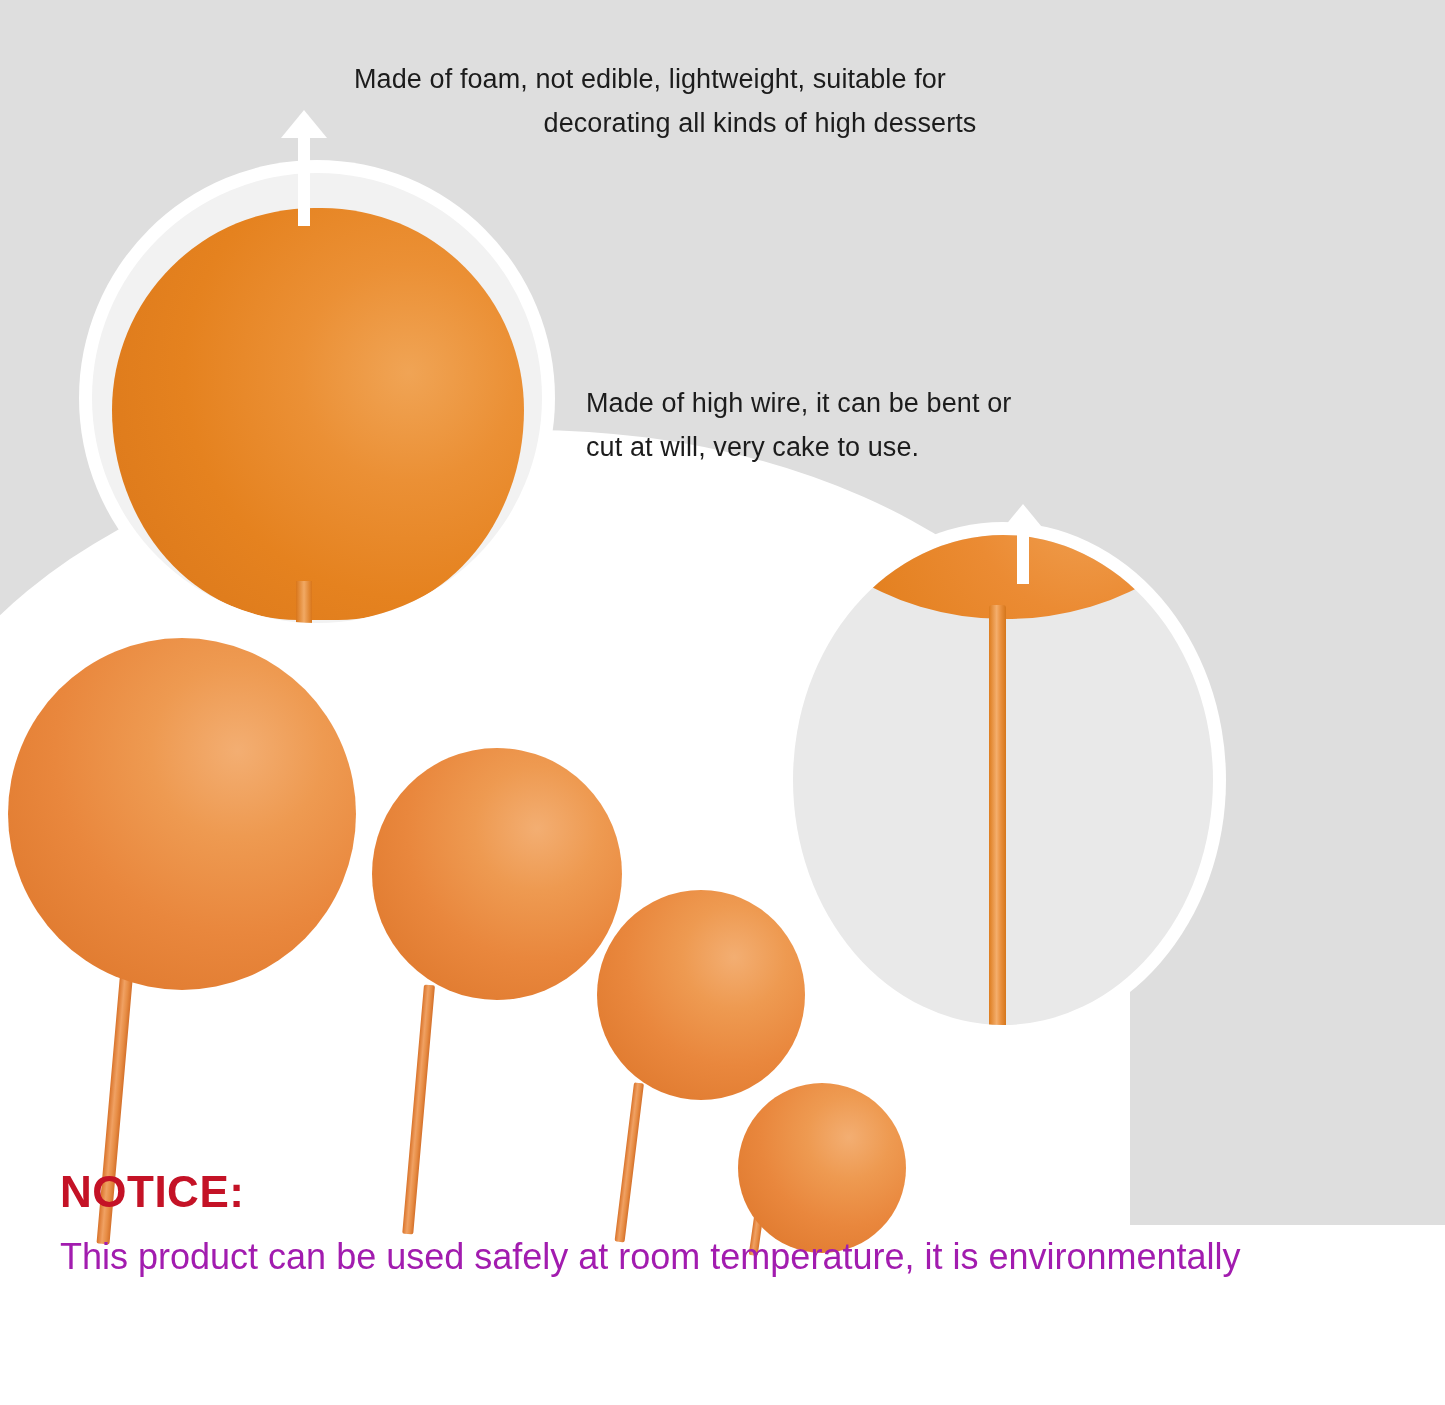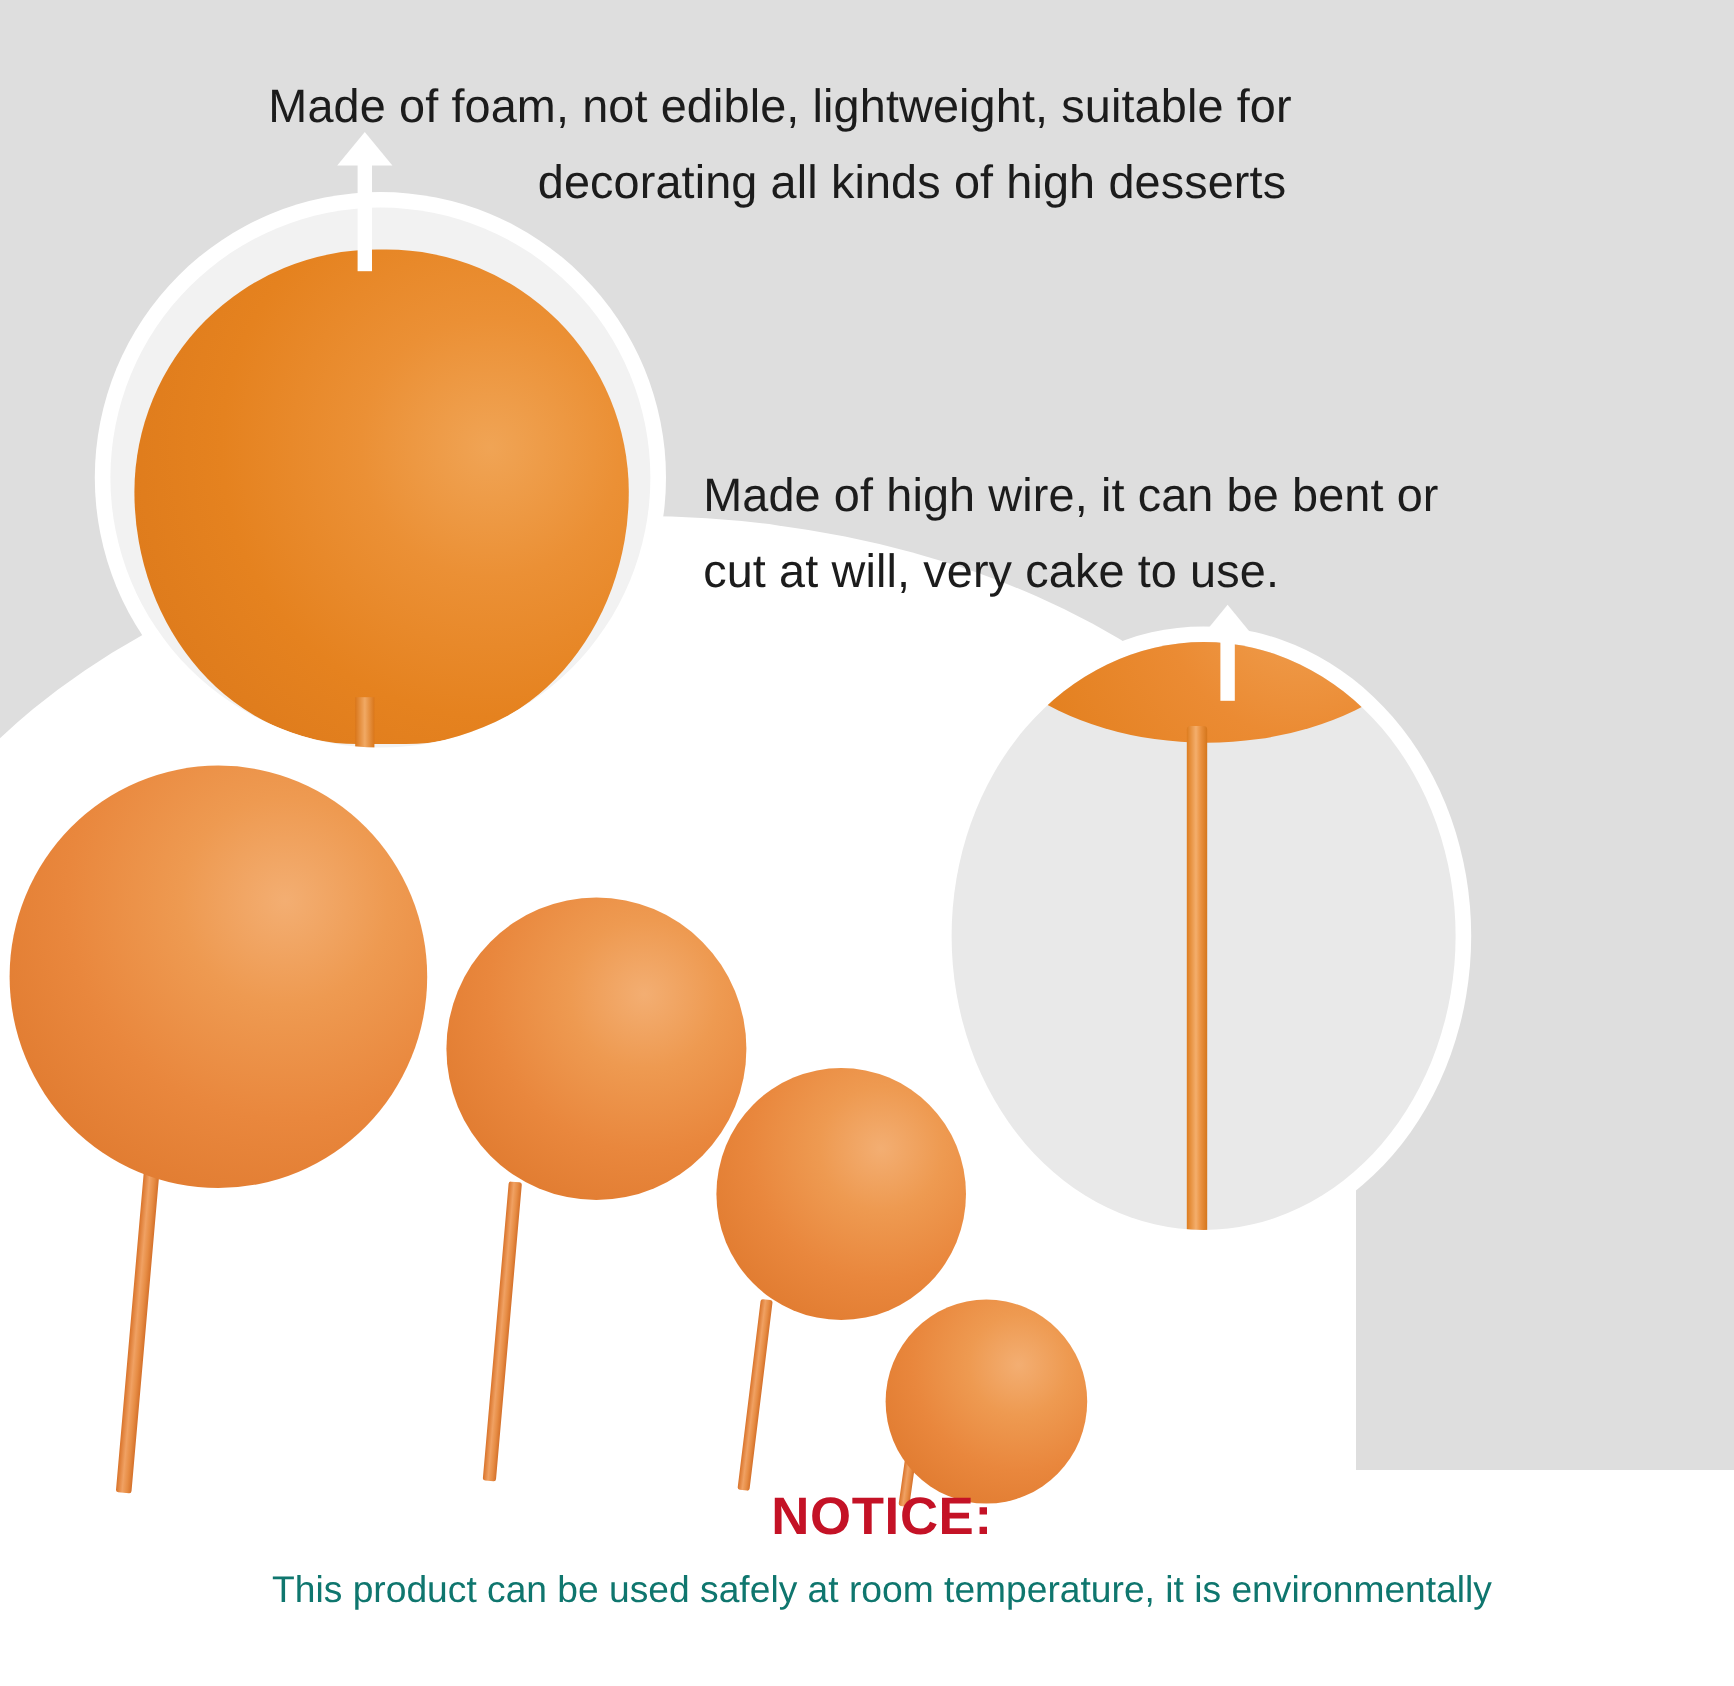--- a/index.html
+++ b/index.html
@@ -39,21 +39,21 @@
     top: 1225px;
     width: 1445px;
     height: 180px;
     background: #ffffff;
   }
 
   
   .callout {
     position: absolute;
     color: #1c1c1c;
-    font-size: 39px;
+    font-size: 27px;
     line-height: 1.62;
     letter-spacing: 0.1px;
     white-space: nowrap;
   }
   .callout .line { display: block; }
   .callout-foam { left: 0px; top: 58px; width: 1280px; text-align: center; }
   .callout-foam .line-1 { text-align: center; padding-left: 20px; }
   .callout-foam .line-2 { text-align: center; padding-left: 240px; }
   .callout-wire { left: 586px; top: 382px; }
 
@@ -173,35 +173,34 @@
   .ball-3 { left: 597px; top: 890px;  width: 208px; height: 210px; }
   .stem-3 { left: 634px; top: 1083px; width: 10px;  height: 160px; transform: rotate(7deg); }
 
   .ball-4 { left: 738px; top: 1083px; width: 168px; height: 170px; }
   .stem-4 { left: 757px; top: 1196px; width: 9px;   height: 60px;  transform: rotate(8deg); }
 
   
   .notice {
     position: absolute;
     left: 60px;
-    top: 1240px;
+    top: 1168px;
     width: 1350px;
-    text-align: center;
   }
   .notice-title {
     color: #c41226;
     font-size: 44px;
     font-weight: bold;
     letter-spacing: 0.5px;
     line-height: 1.08;
     margin: 0 0 10px 0;
   }
   .notice-body {
-    color: #0f766e;
-    font-size: 31px;
+    color: #a21caf;
+    font-size: 36px;
     line-height: 1.72;
     margin: 0;
   }
   .notice-body .line { display: block; white-space: nowrap; }
 </style>
 </head>
 <body>
 
 <div id="page">
 

